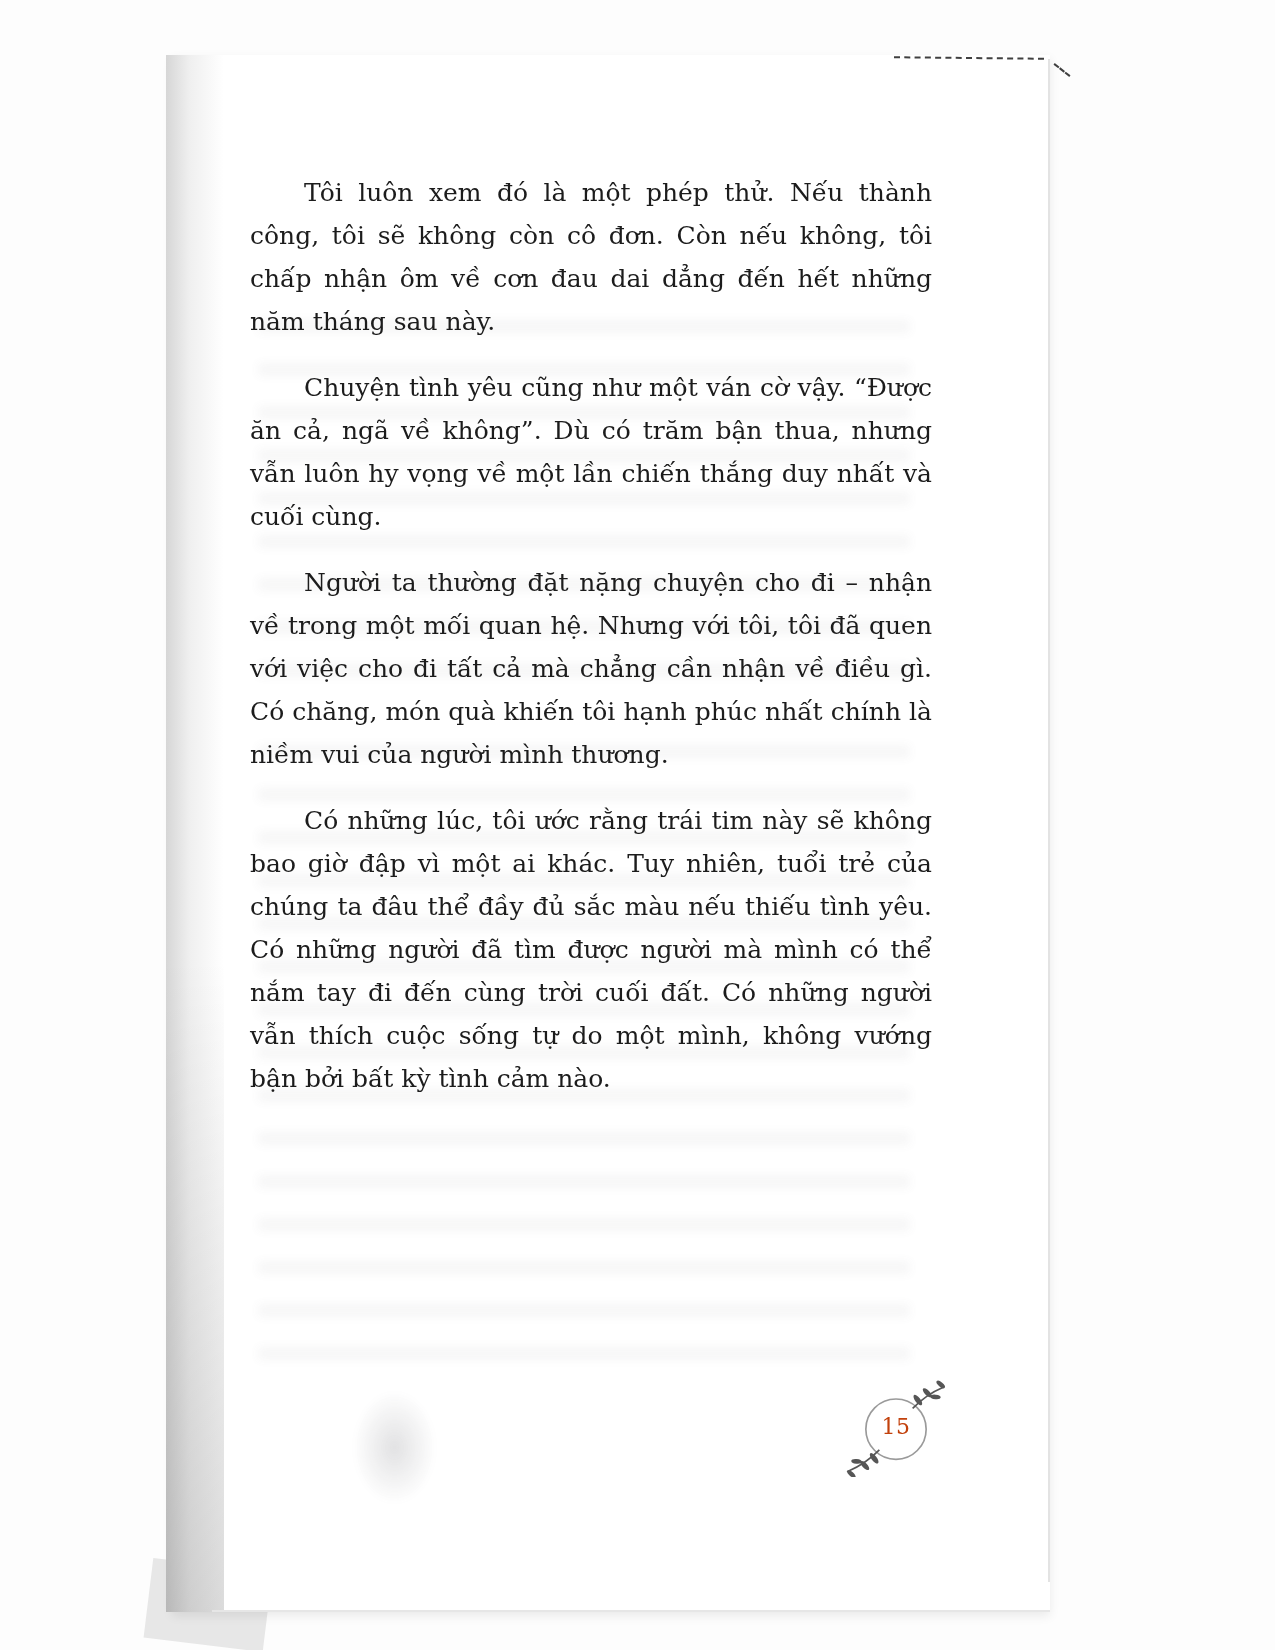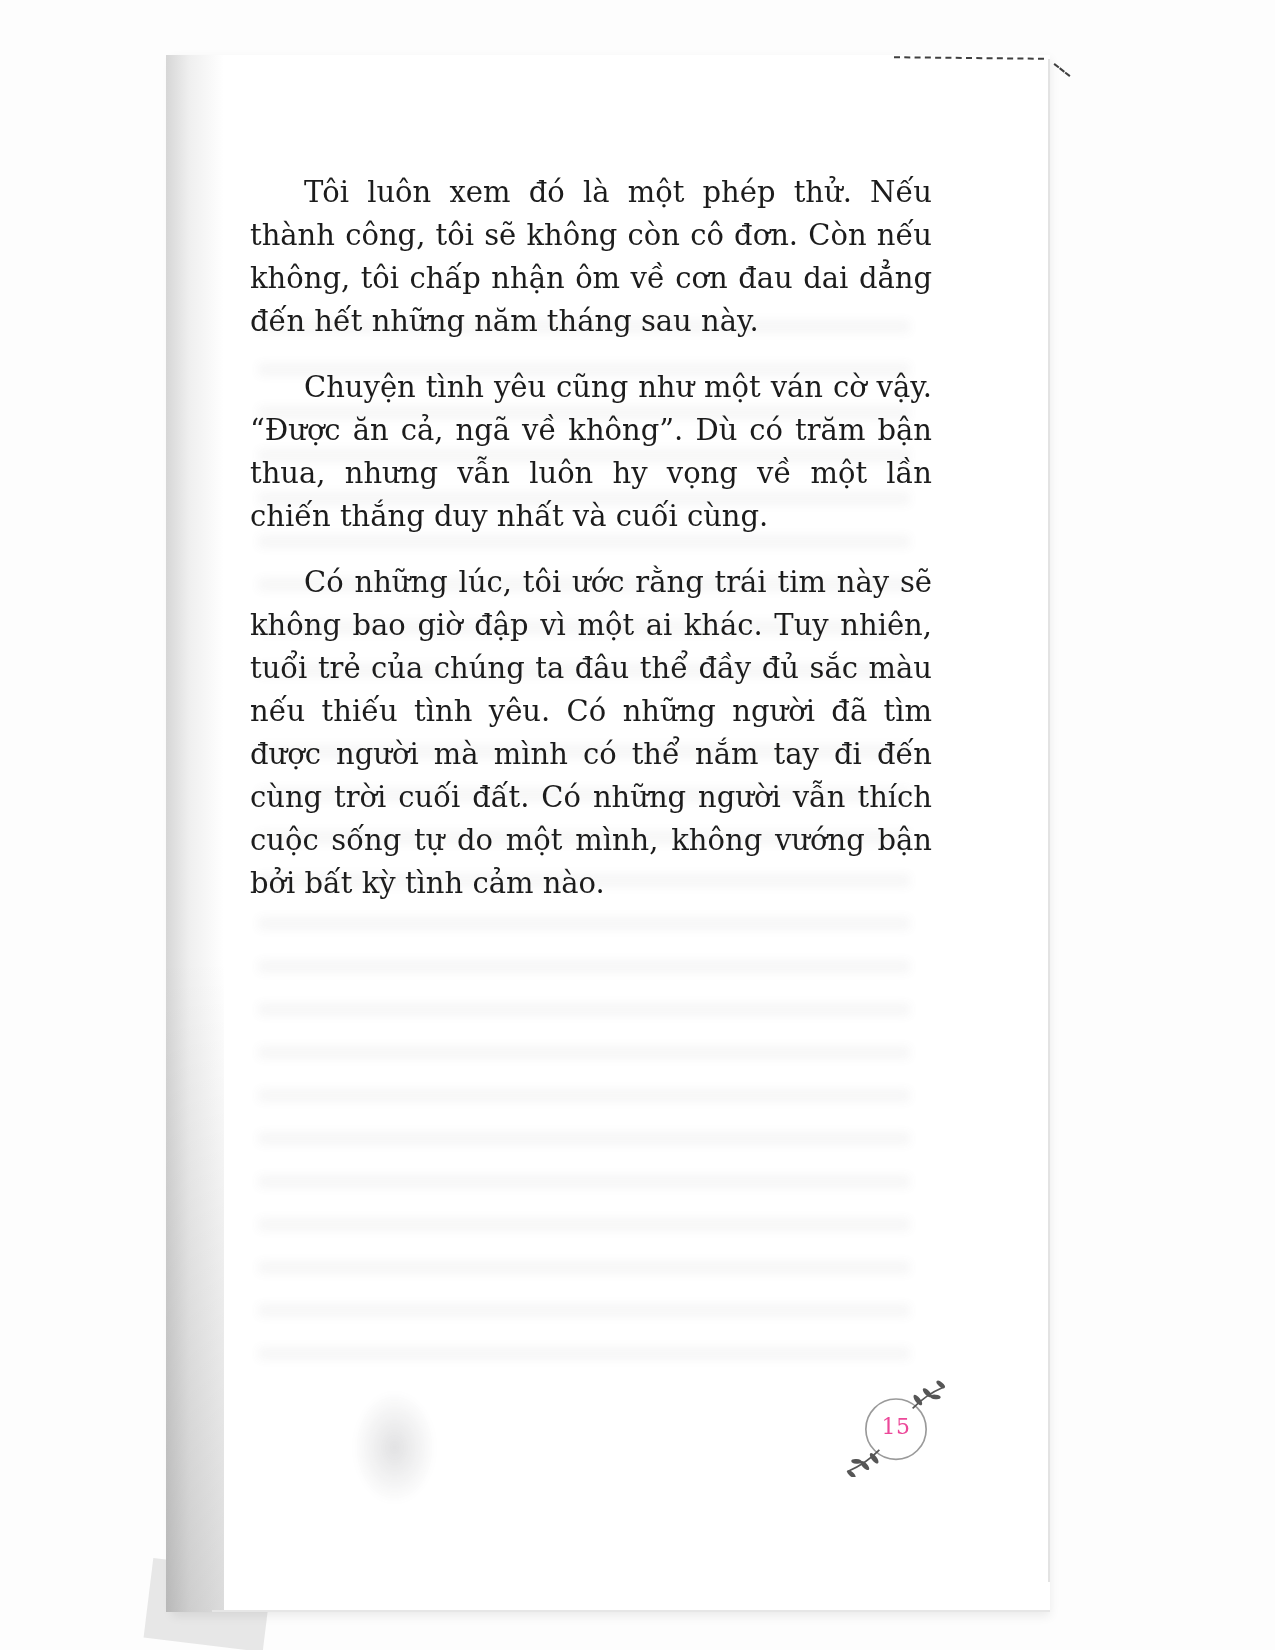--- a/index.html
+++ b/index.html
@@ -118,21 +118,21 @@
     background: radial-gradient(ellipse at center, rgba(115,115,122,0.38) 0%, rgba(115,115,122,0) 70%);
     filter: blur(2px);
     opacity: 0.55;
   }
   .text-block {
     position: absolute;
     left: 78px;
     top: 116px;
     width: 682px;
     color: #1c1c1c;
-    font-size: 29px;
+    font-size: 25px;
     line-height: 43px;
     text-align: justify;
     z-index: 3;
   }
   .text-block p {
     margin: 0 0 23px 0;
     text-indent: 54px;
   }
   .page-number-wrap {
     position: absolute;
@@ -148,21 +148,21 @@
     width: 100%;
     height: 100%;
   }
   .pnum {
     position: absolute;
     left: 0;
     top: 41px;
     width: 100%;
     text-align: center;
     font-size: 22px;
-    color: #ec4899;
+    color: #c2410c;
     letter-spacing: 0.5px;
   }
 </style>
 </head>
 <body>
 
 <div class="photo">
 
   <div class="under-page"></div>
 
@@ -175,20 +175,21 @@
     <div class="dashes"></div>
     <div class="dash-tick"></div>
 
     <div class="bleed bleed-1"></div>
     <div class="bleed bleed-2"></div>
     <div class="smudge"></div>
 
     <div class="text-block">
       <p>Tôi luôn xem đó là một phép thử. Nếu thành công, tôi sẽ không còn cô đơn. Còn nếu không, tôi chấp nhận ôm về cơn đau dai dẳng đến hết những năm tháng sau này.</p>
       <p>Chuyện tình yêu cũng như một ván cờ vậy. “Được ăn cả, ngã về không”. Dù có trăm bận thua, nhưng vẫn luôn hy vọng về một lần chiến thắng duy nhất và cuối cùng.</p>
+      <p>Người ta thường đặt nặng chuyện cho đi – nhận về trong một mối quan hệ. Nhưng với tôi, tôi đã quen với việc cho đi tất cả mà chẳng cần nhận về điều gì. Có chăng, món quà khiến tôi hạnh phúc nhất chính là niềm vui của người mình thương.</p>
       <p>Có những lúc, tôi ước rằng trái tim này sẽ không bao giờ đập vì một ai khác. Tuy nhiên, tuổi trẻ của chúng ta đâu thể đầy đủ sắc màu nếu thiếu tình yêu. Có những người đã tìm được người mà mình có thể nắm tay đi đến cùng trời cuối đất. Có những người vẫn thích cuộc sống tự do một mình, không vướng bận bởi bất kỳ tình cảm nào.</p>
     </div>
 
     <div class="page-number-wrap">
       <svg viewBox="0 0 100 100" aria-hidden="true">
 
         <circle cx="50" cy="54" r="29" fill="#ffffff" stroke="#9a9a9a" stroke-width="1.6"></circle>
 
         <g stroke="#565656" stroke-width="1.6" fill="none">
           <path d="M66 34 C 74 26 83 19 95 14"></path>

